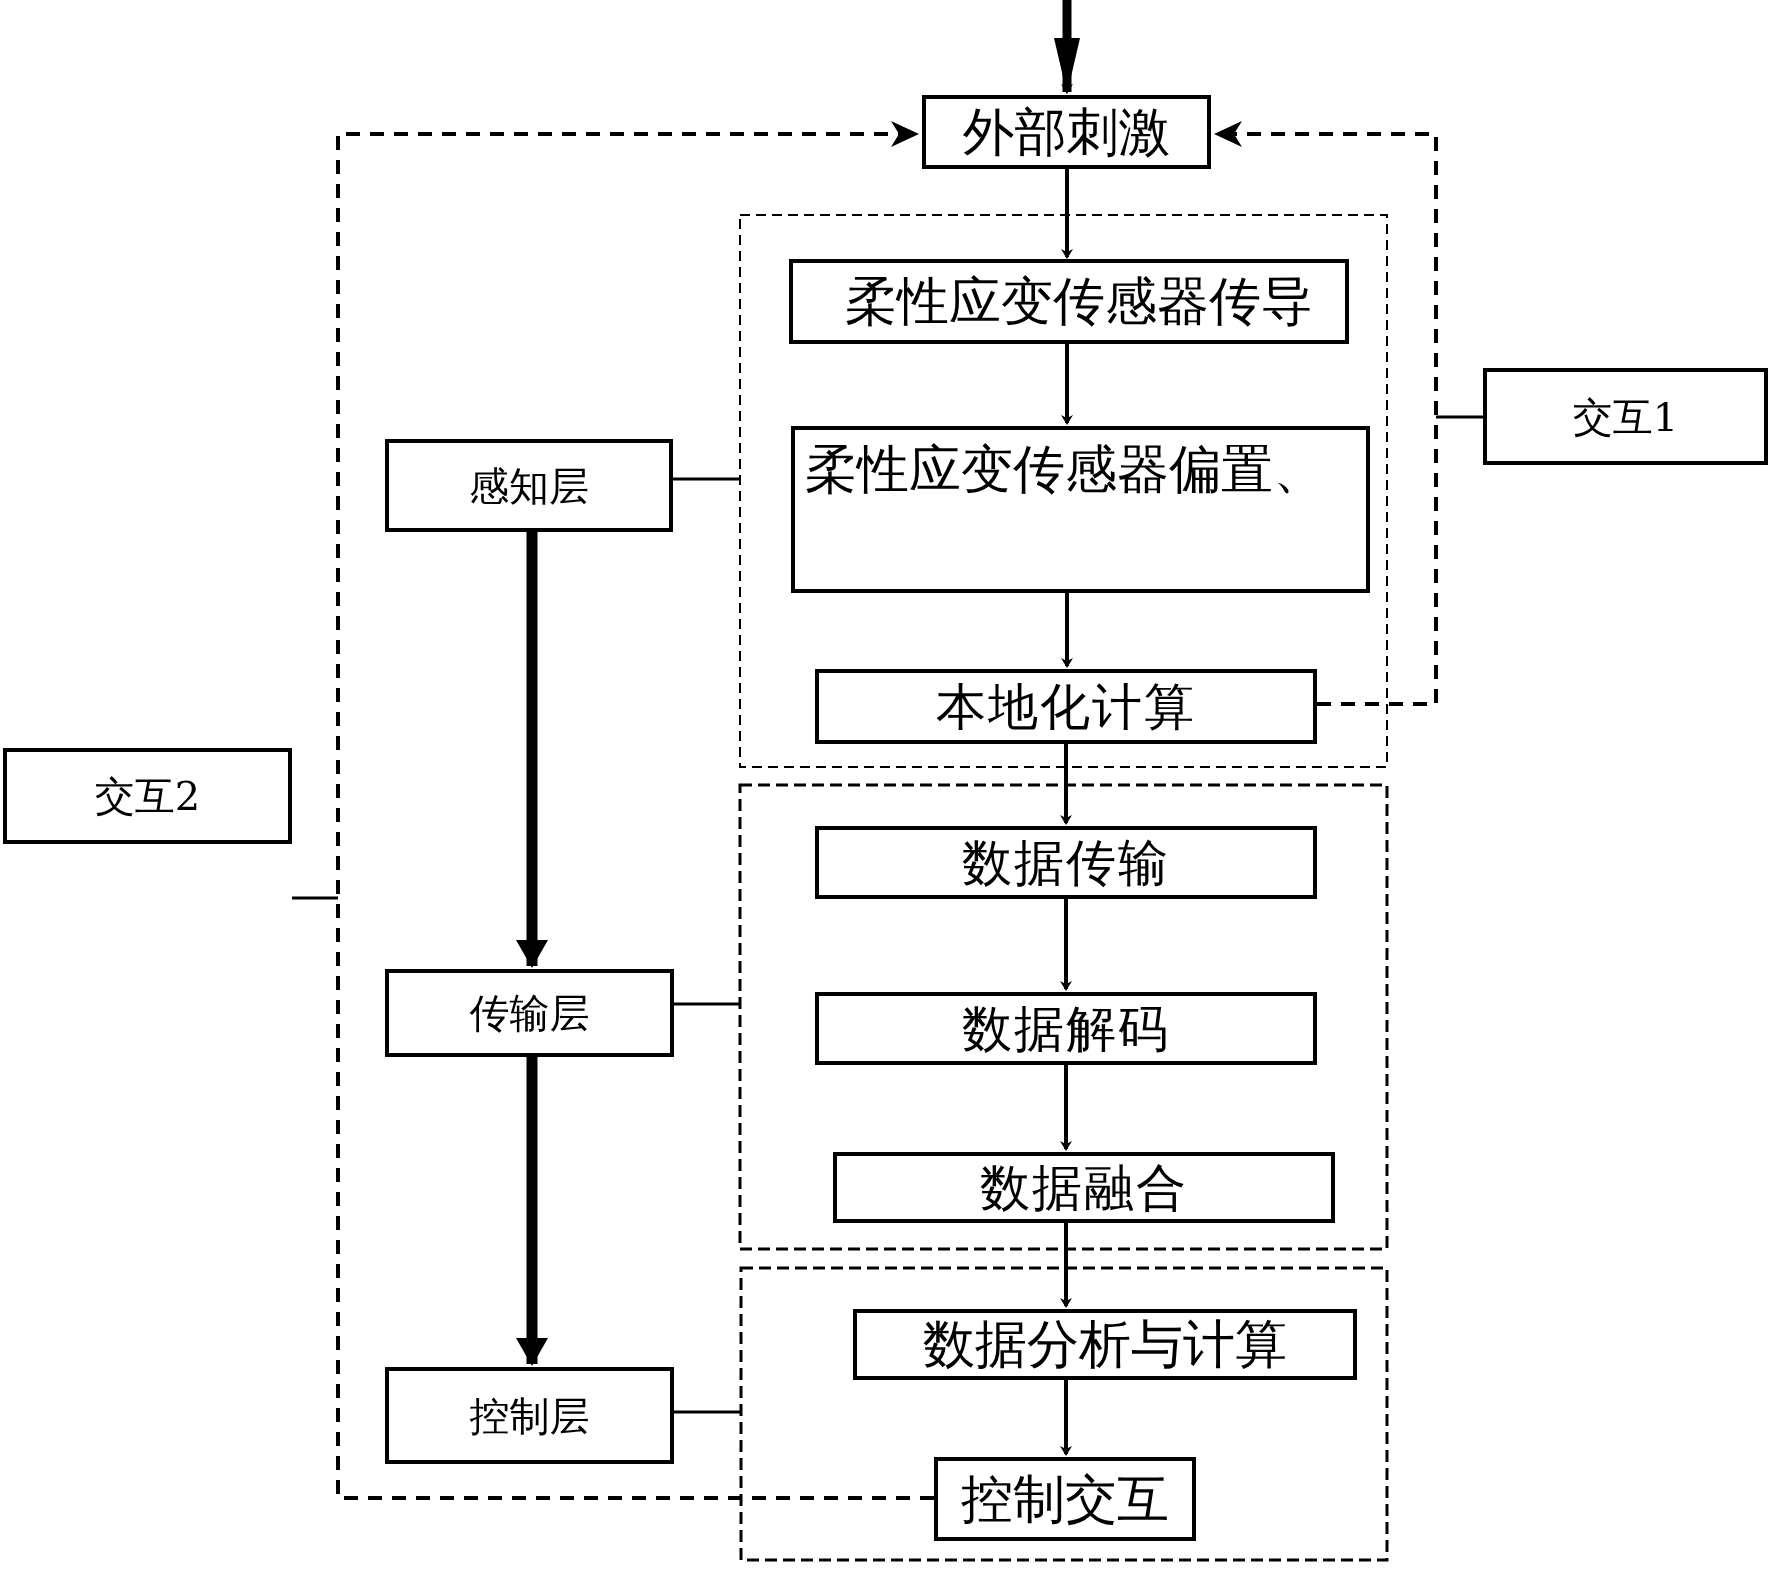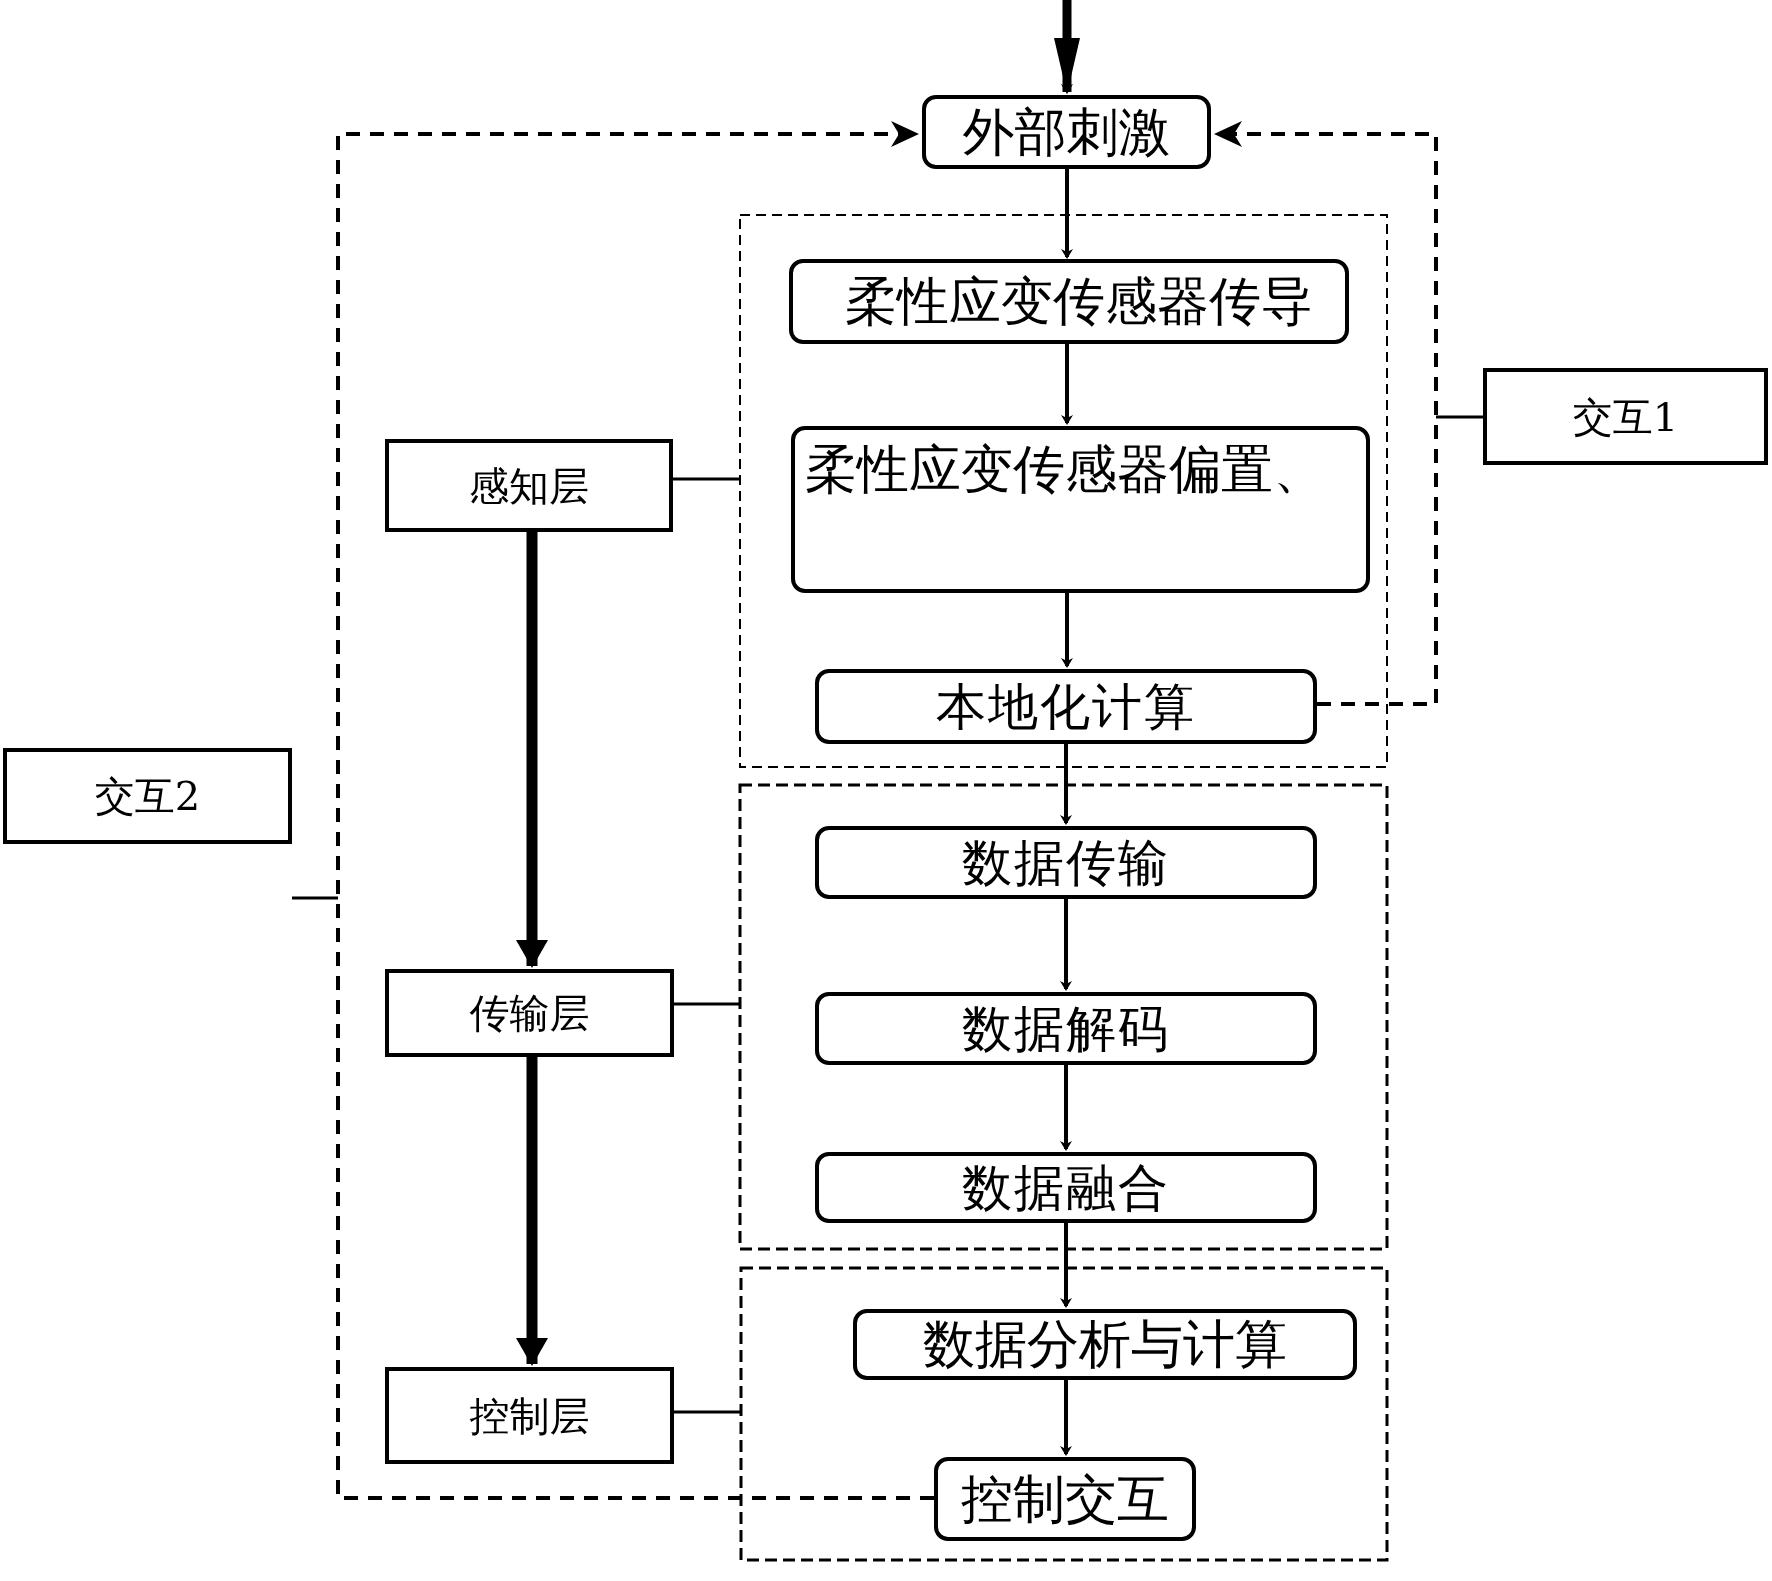--- a/index.html
+++ b/index.html
@@ -2,21 +2,21 @@
 <html><head>
 <meta charset="utf-8">
 <style>
   html, body { margin: 0; padding: 0; background: #ffffff; }
   body { width: 1772px; height: 1581px; position: relative; overflow: hidden;
          font-family: "DejaVu Serif", "Liberation Serif", serif; color: #000; }
   svg.lines { position: absolute; left: 0; top: 0; width: 1772px; height: 1581px; }
   .box { position: absolute; box-sizing: border-box; background: #fff;
          border: 4px solid #000; display: flex; align-items: center; justify-content: center;
          text-align: center; color: #000; line-height: 1.2; }
-  .round { border-radius: 14px; }
+  .round { border-radius: 0; }
   .rect { border-radius: 0; }
   .f1 { font-size: 52px; }
   .f2 { font-size: 50px; letter-spacing: 2px; }
   .fl { font-size: 40px; }
 </style>
 </head>
 <body>
 
 <svg class="lines" viewBox="0 0 1772 1581" xmlns="http://www.w3.org/2000/svg">
   <defs>
@@ -78,21 +78,21 @@
 </div>
 
 <div class="box round f2" style="left:815px; top:826px; width:502px; height:73px;">
   <span>数据传输</span>
 </div>
 
 <div class="box round f2" style="left:815px; top:992px; width:502px; height:73px;">
   <span>数据解码</span>
 </div>
 
-<div class="box round f2" style="left:815px; top:1152px; width:502px; height:71px;">
+<div class="box round f2" style="left:833px; top:1152px; width:502px; height:71px;">
   <span>数据融合</span>
 </div>
 
 <div class="box round f1" style="left:853px; top:1309px; width:504px; height:71px;">
   <span>数据分析与计算</span>
 </div>
 
 <div class="box round f1" style="left:934px; top:1457px; width:262px; height:84px;">
   <span>控制交互</span>
 </div>

